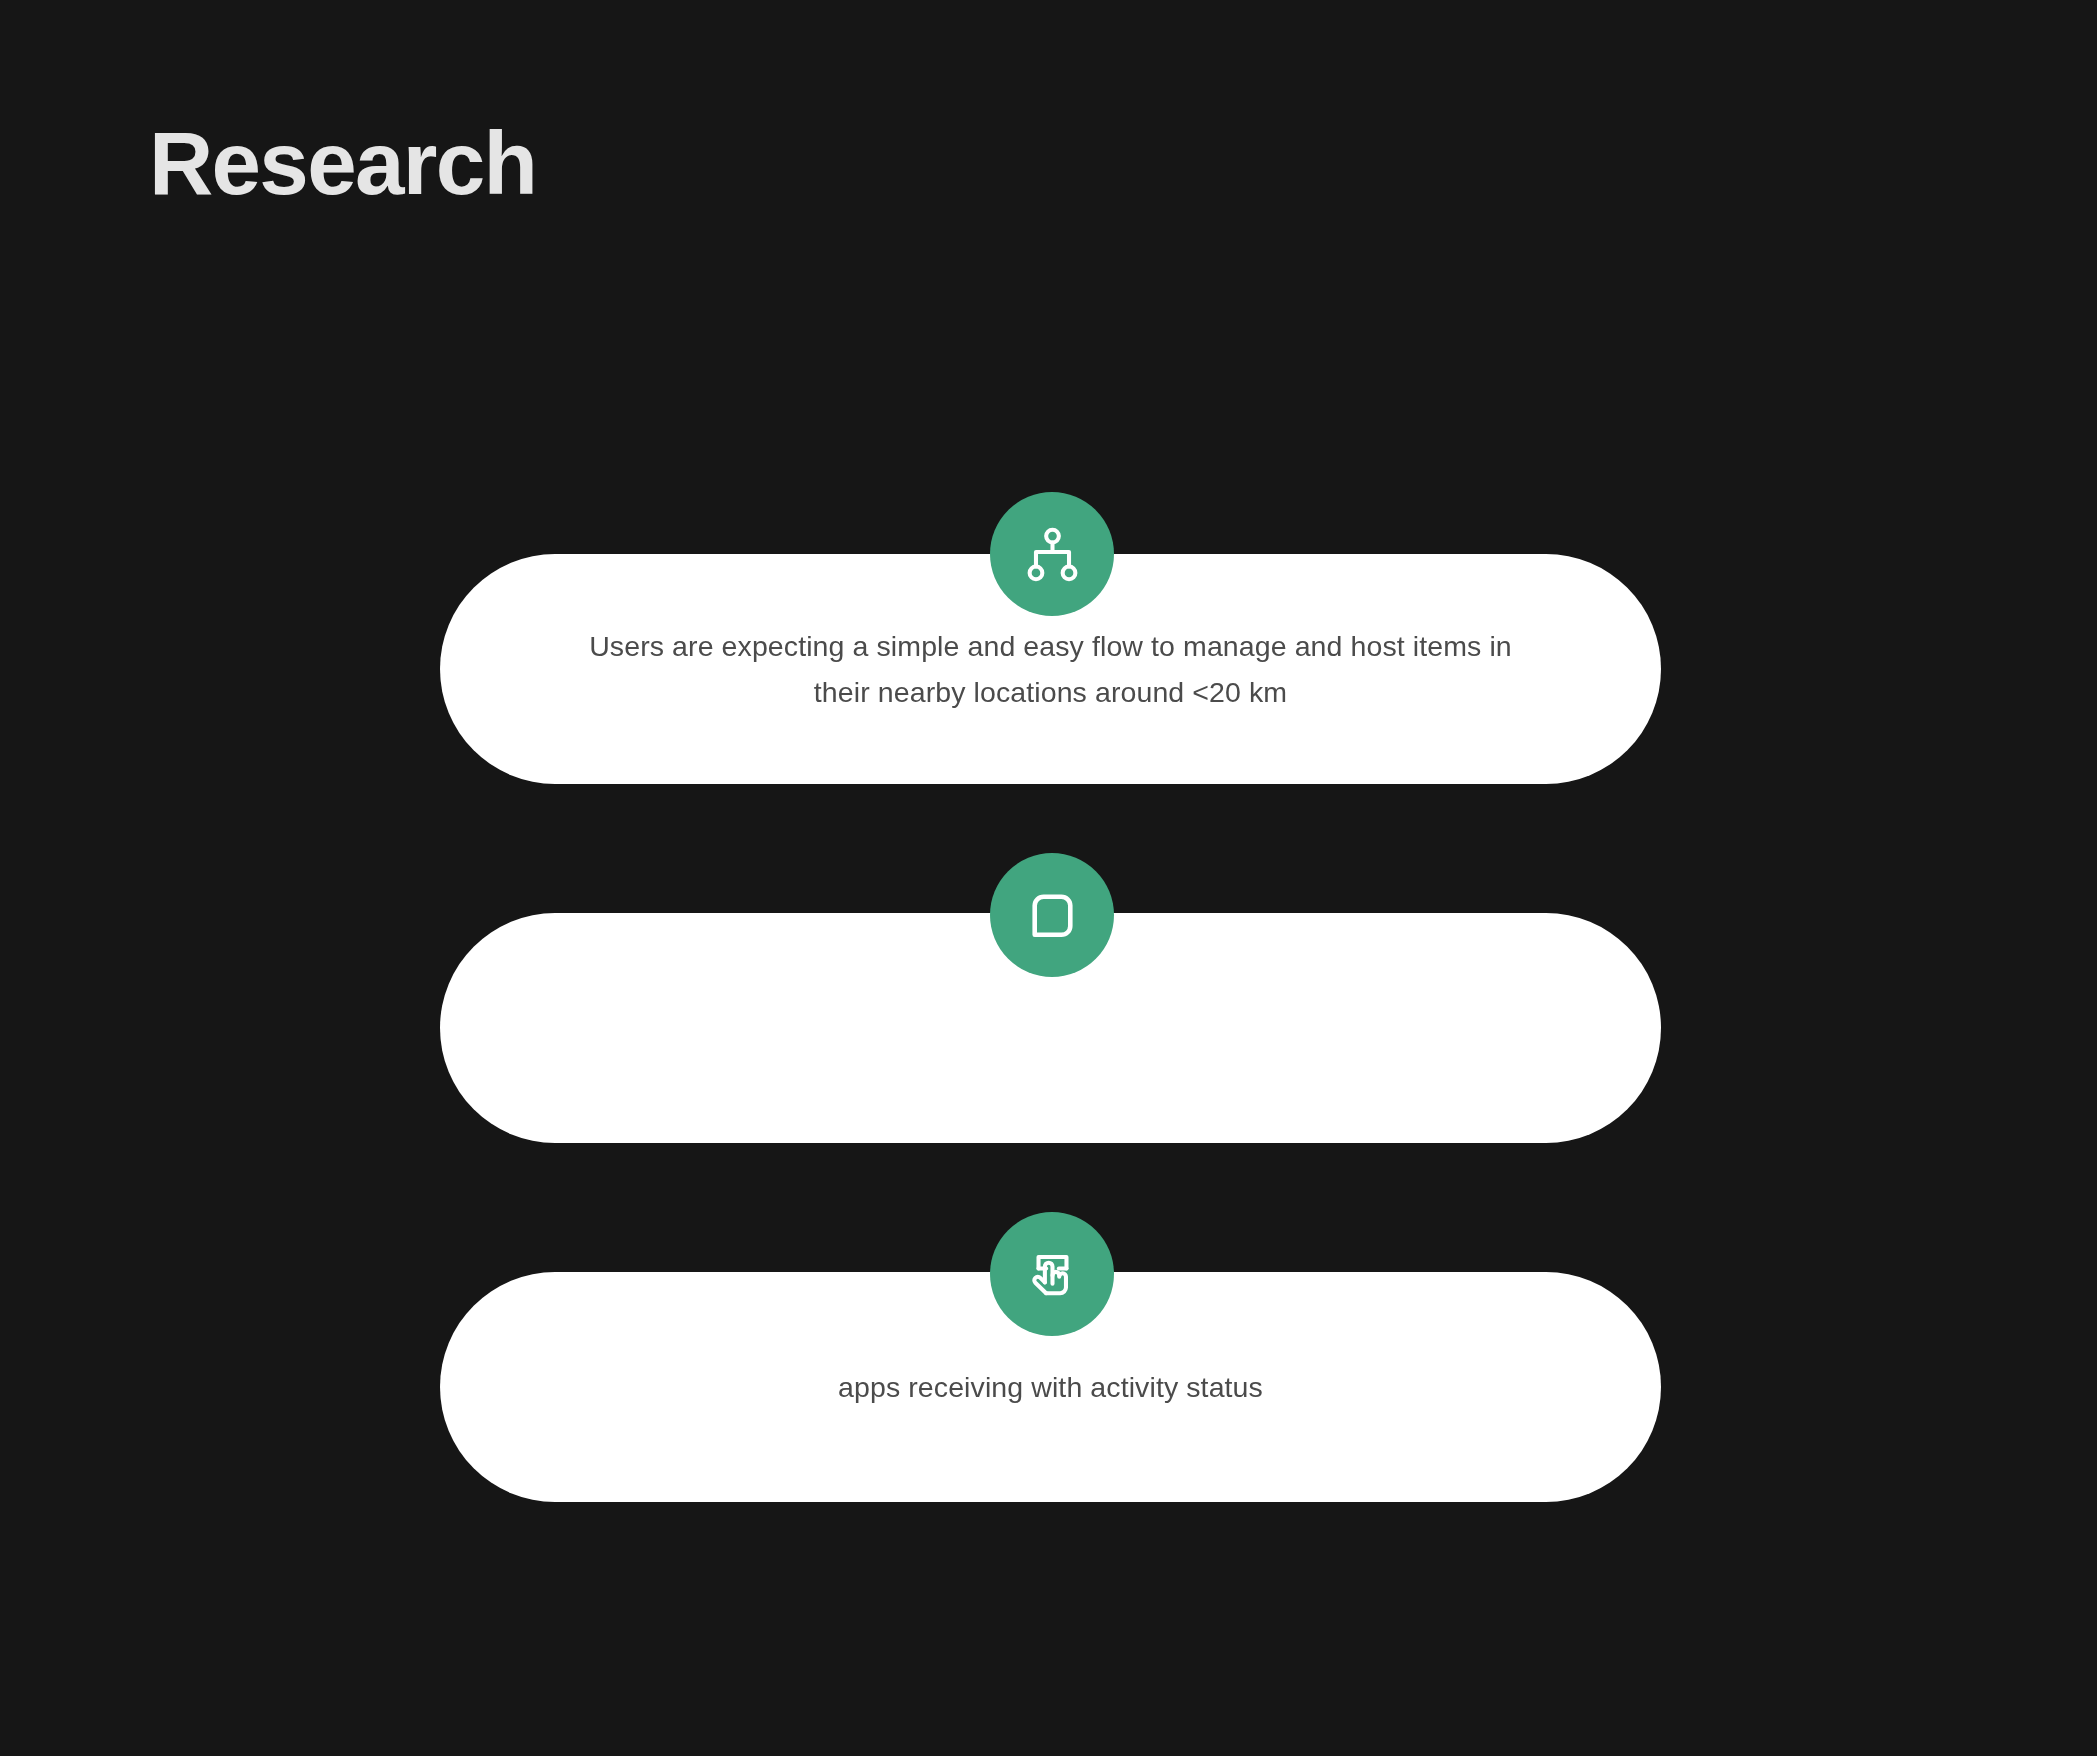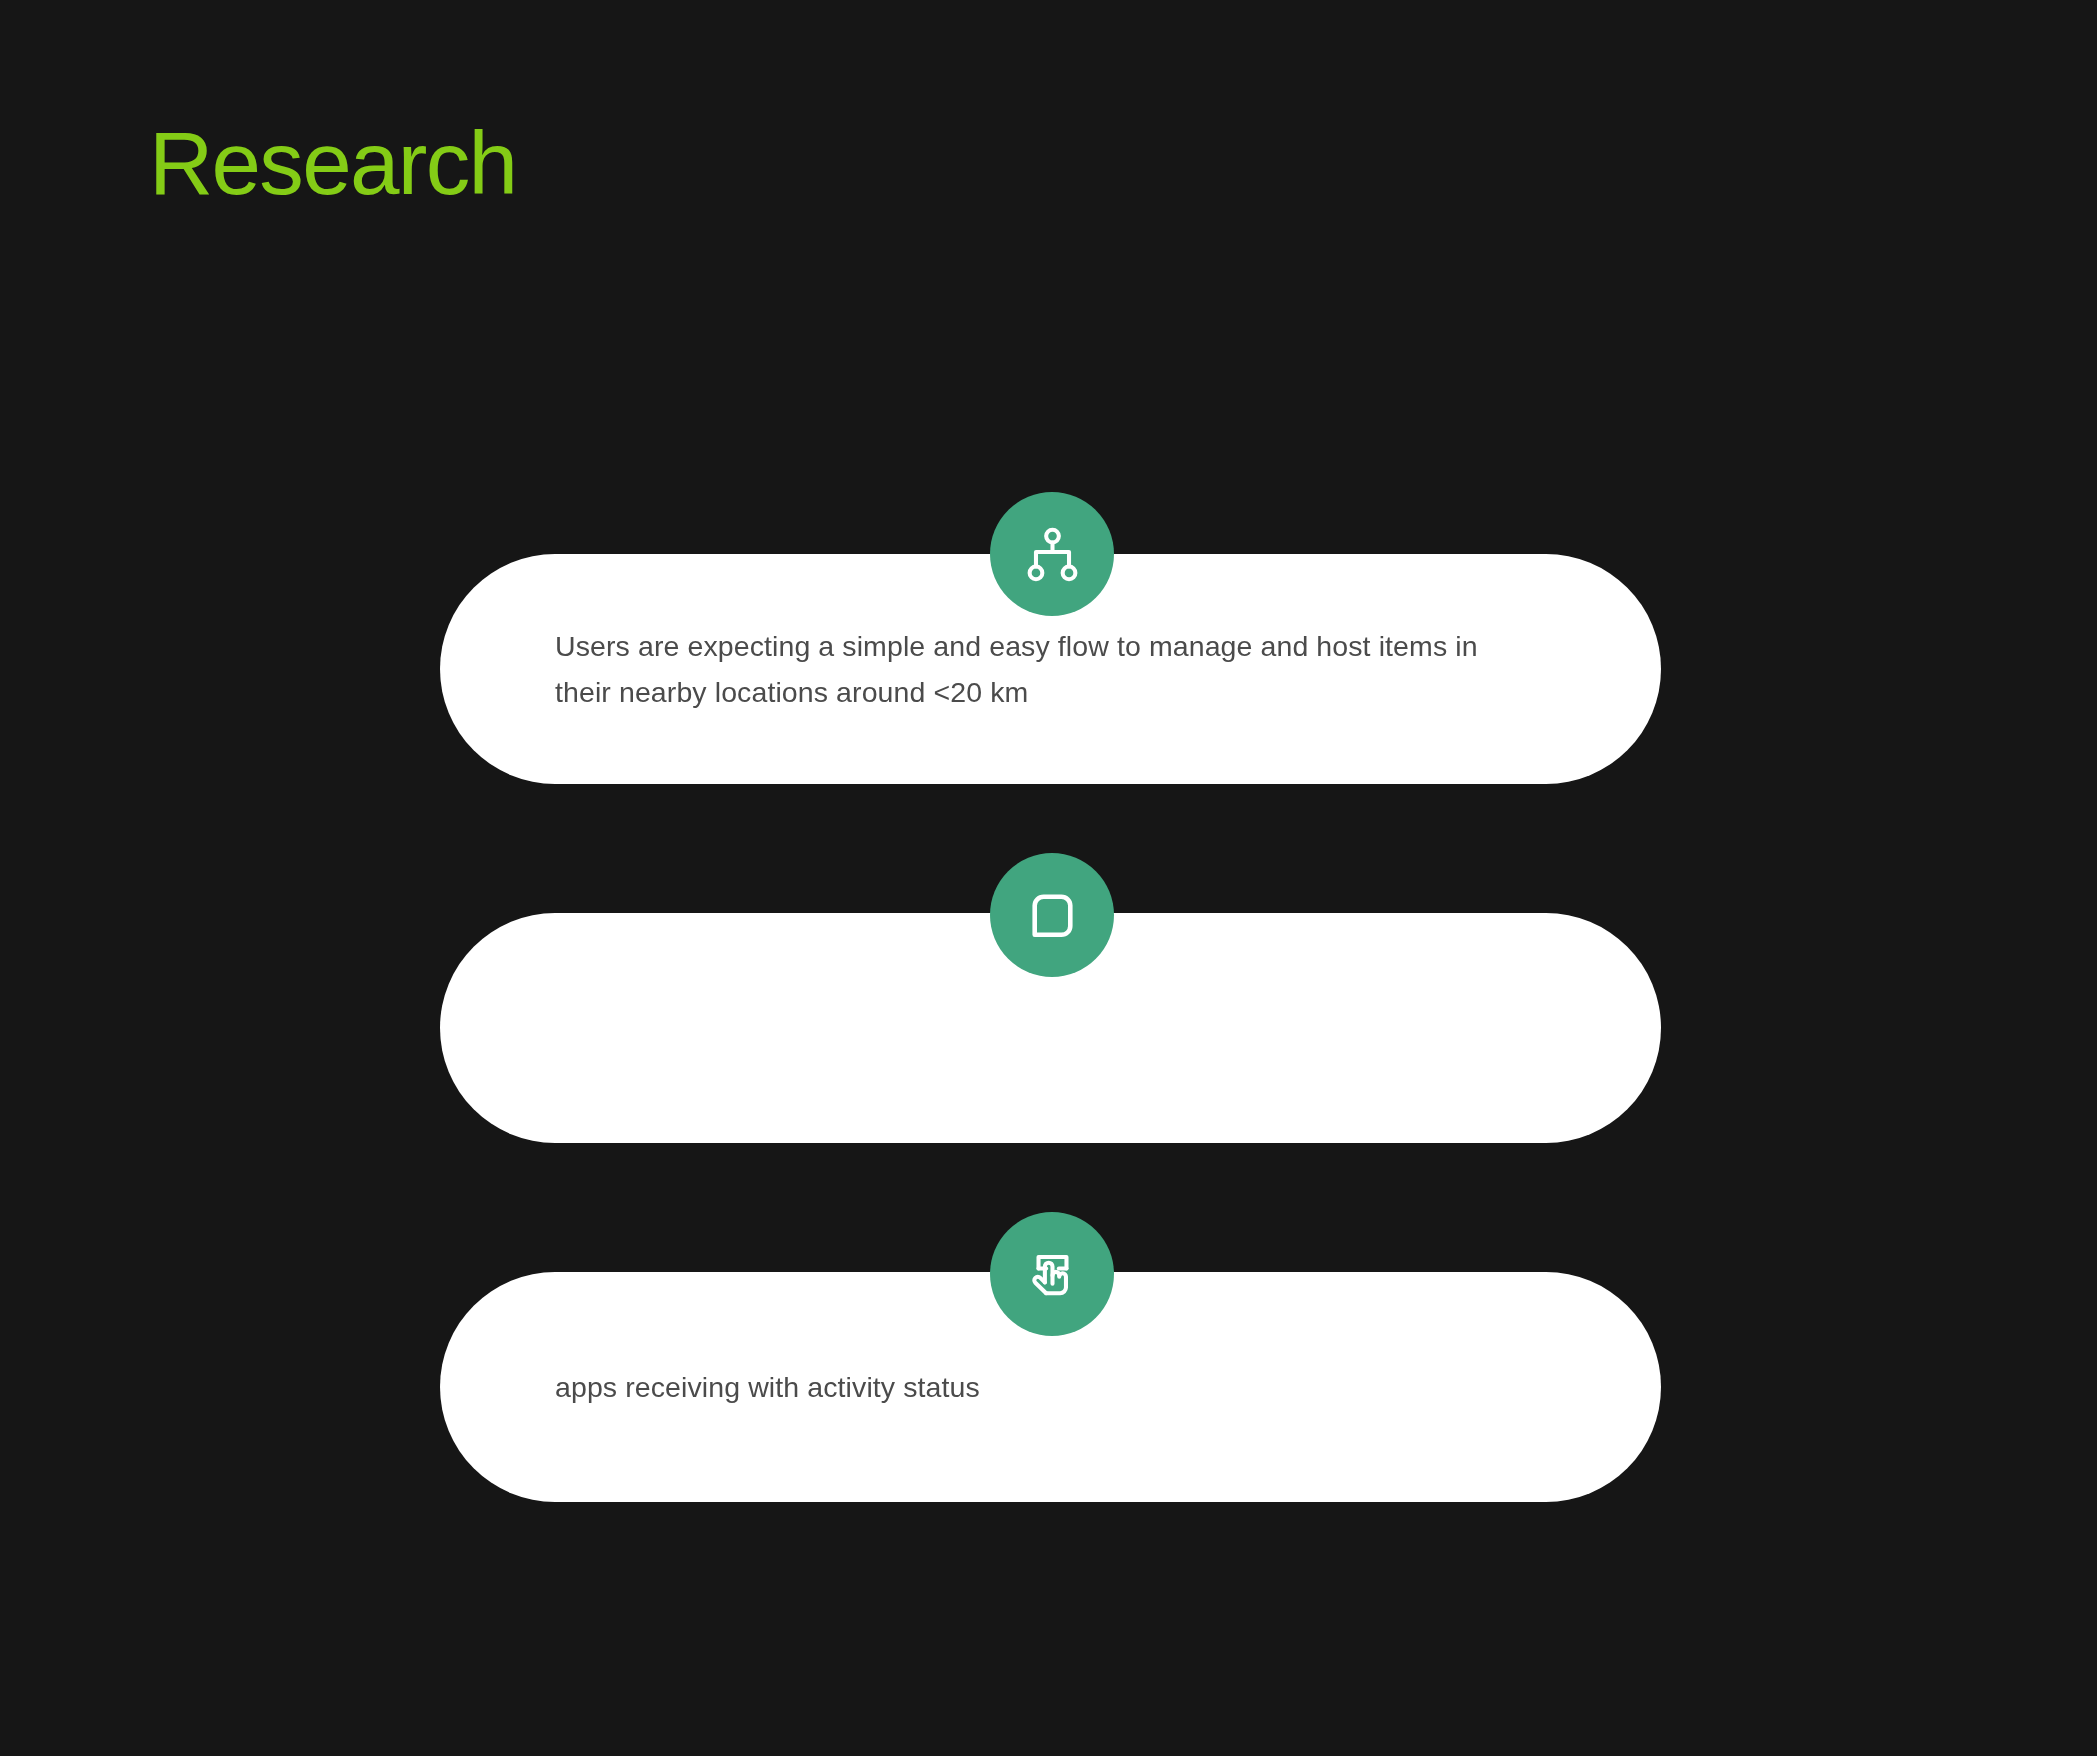--- a/index.html
+++ b/index.html
@@ -25,23 +25,23 @@
 
   
   .title-block {
     position: absolute;
     left: 149px;
     top: 114px;
     width: 816px;
   }
   .title-line {
     display: block;
-    color: #84cc16;
+    color: #e5e5e5;
     font-size: 89px;
-    font-weight: 400;
+    font-weight: 700;
     line-height: 1.12;
     letter-spacing: -1.7px;
     white-space: nowrap;
   }
 
   
   .insights {
     position: absolute;
     left: 0;
     top: 492px;
@@ -62,20 +62,21 @@
     height: 230px;
     background: #FFFFFF;
     border-radius: 115px;
     display: flex;
     align-items: center;
     justify-content: center;
   }
 
   .insight-text {
     width: 1165px;
+    text-align: center;
     color: #4B4B4B;
     font-size: 28.5px;
     font-weight: 400;
     line-height: 1.62;
     letter-spacing: 0.1px;
     padding: 0 87px;
   }
   .insight-text .tl { display: block; }
 
   .insight-badge {

